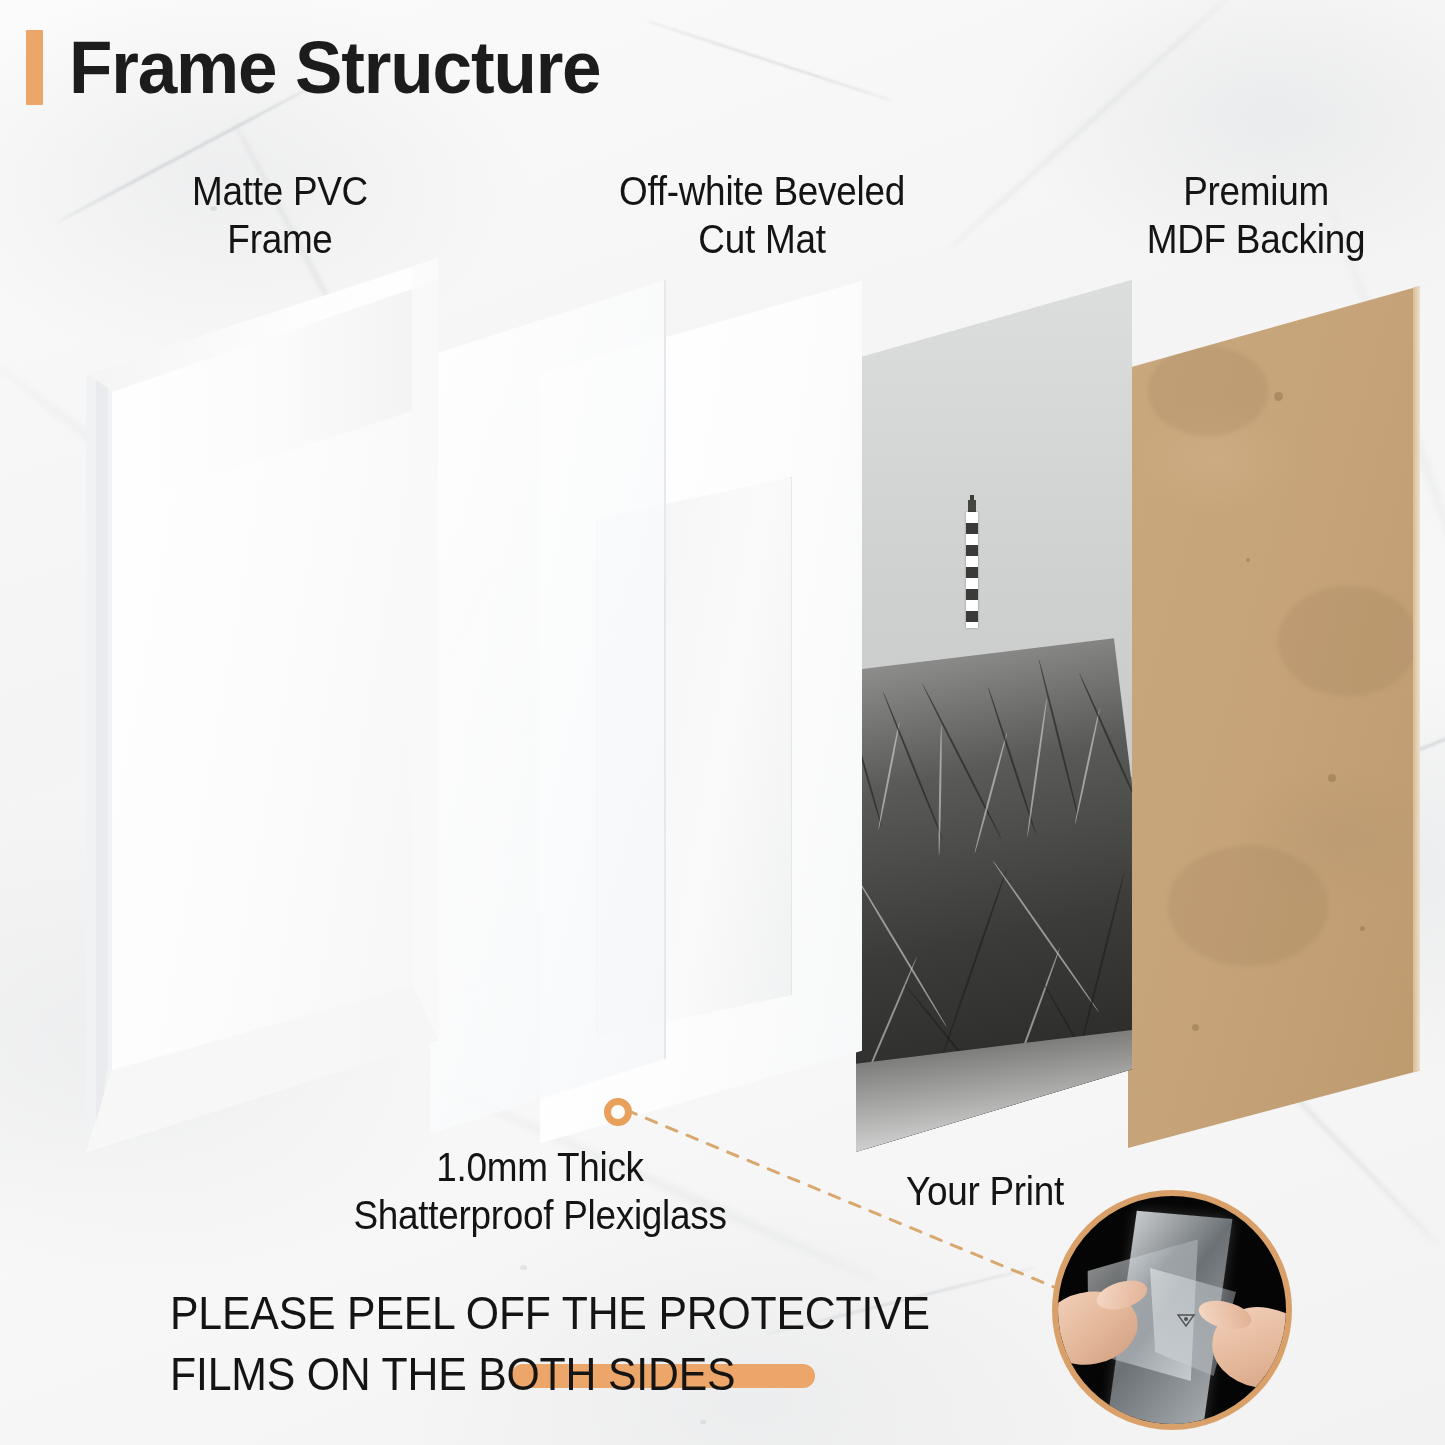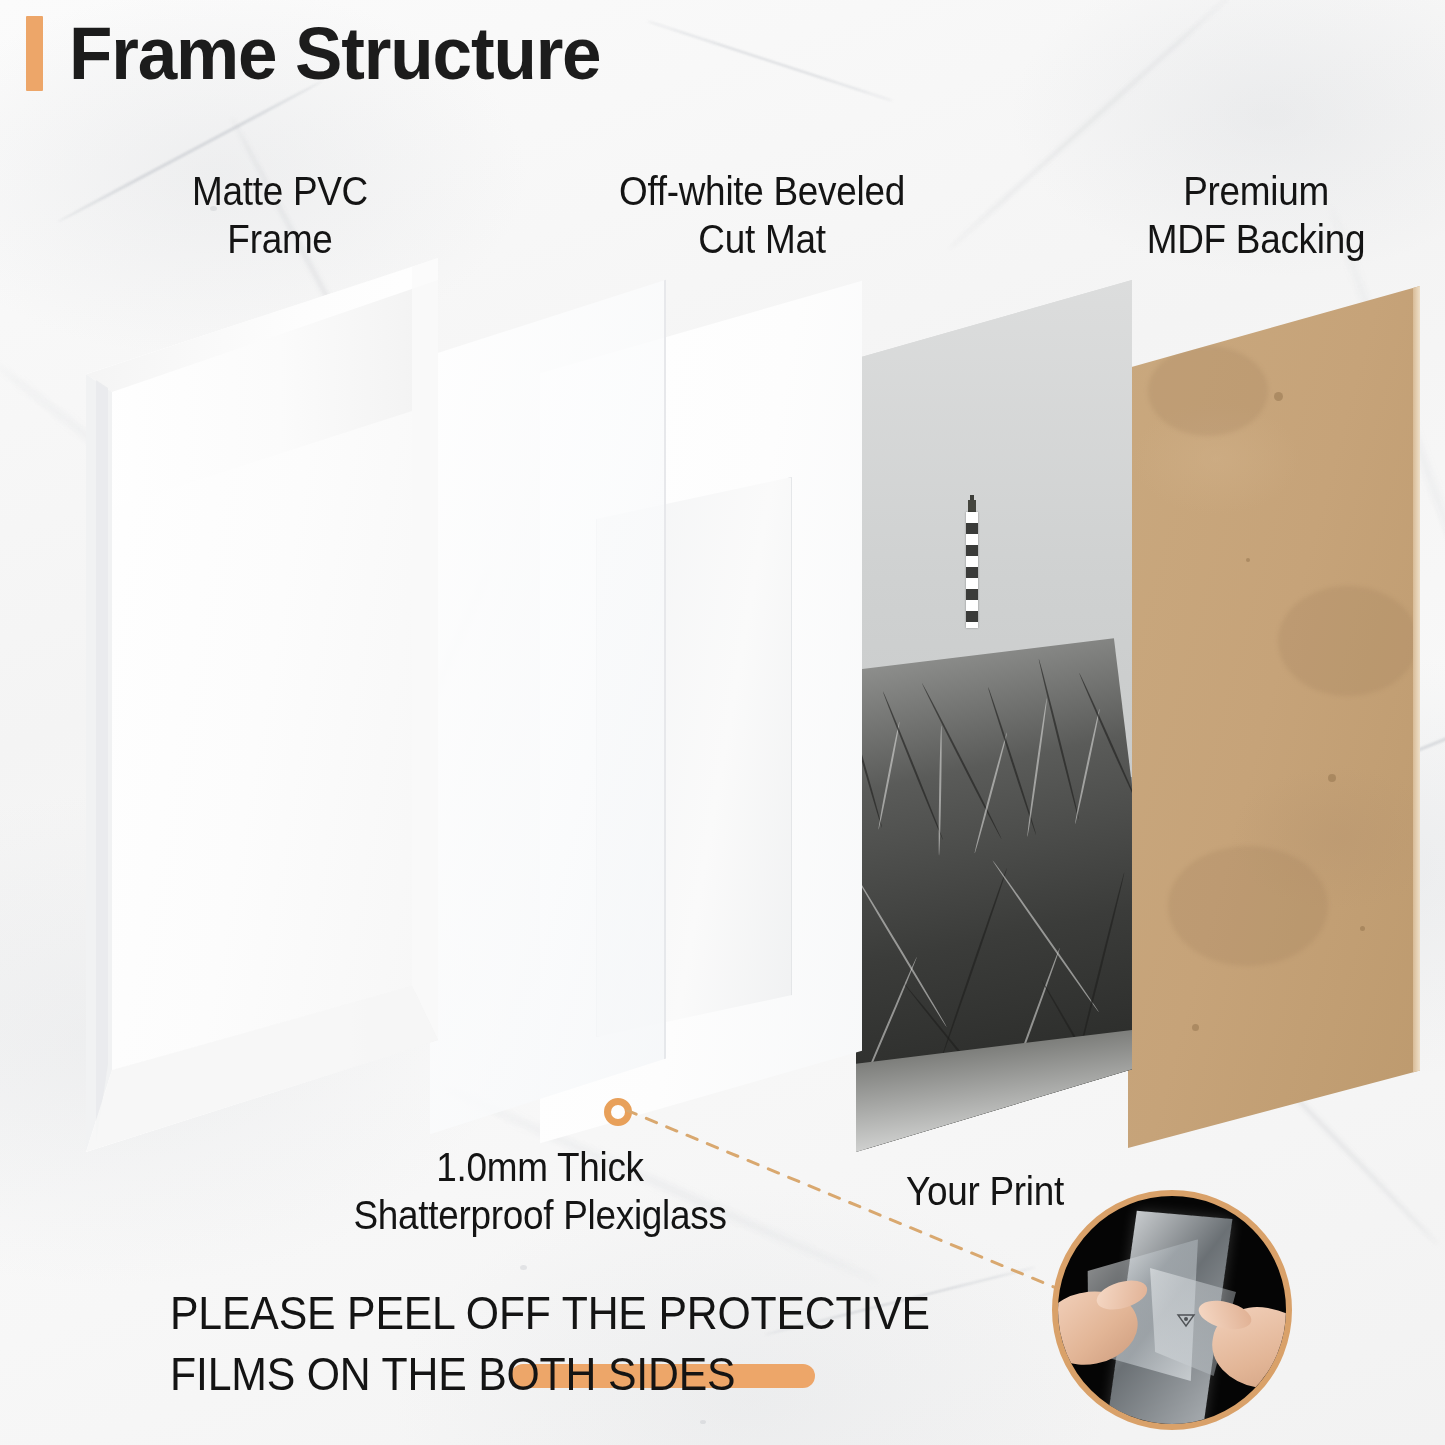--- a/index.html
+++ b/index.html
@@ -29,21 +29,21 @@
   }
   .vein.soft { background:rgba(168,173,180,.20); filter:blur(2.2px); }
   .vein.faint{ background:rgba(176,181,188,.14); filter:blur(3.2px); }
   .speck {
     position:absolute; background:rgba(160,165,172,.22);
     border-radius:50%; filter:blur(.6px);
   }
 
   
   #title-wrap {
-    position:absolute; left:26px; top:16px; display:flex; align-items:stretch; gap:26px;
+    position:absolute; left:26px; top:30px; display:flex; align-items:stretch; gap:26px;
   }
   #title-bar { width:17px; background:#eda669; border-radius:1px; }
   #title-text {
     font-size:74px; font-weight:700; color:#1c1c1c;
     letter-spacing:-1.2px; line-height:1.02; white-space:nowrap;
     font-family:"Liberation Sans", sans-serif;
     transform:scaleX(.96); transform-origin:left center;
   }
 
   

